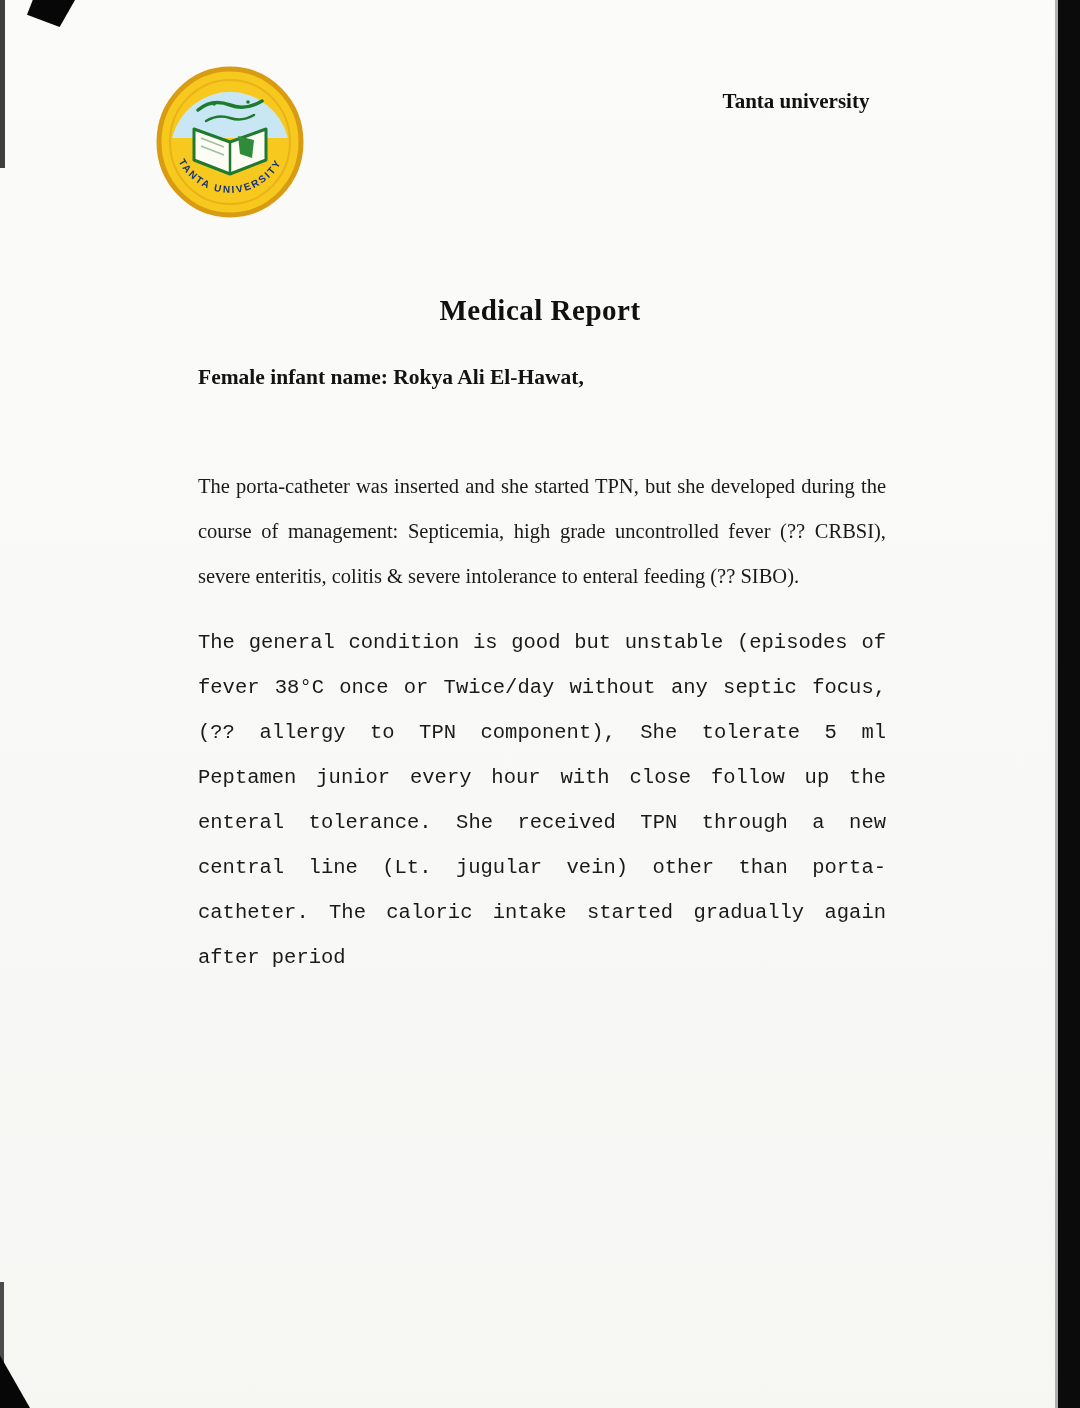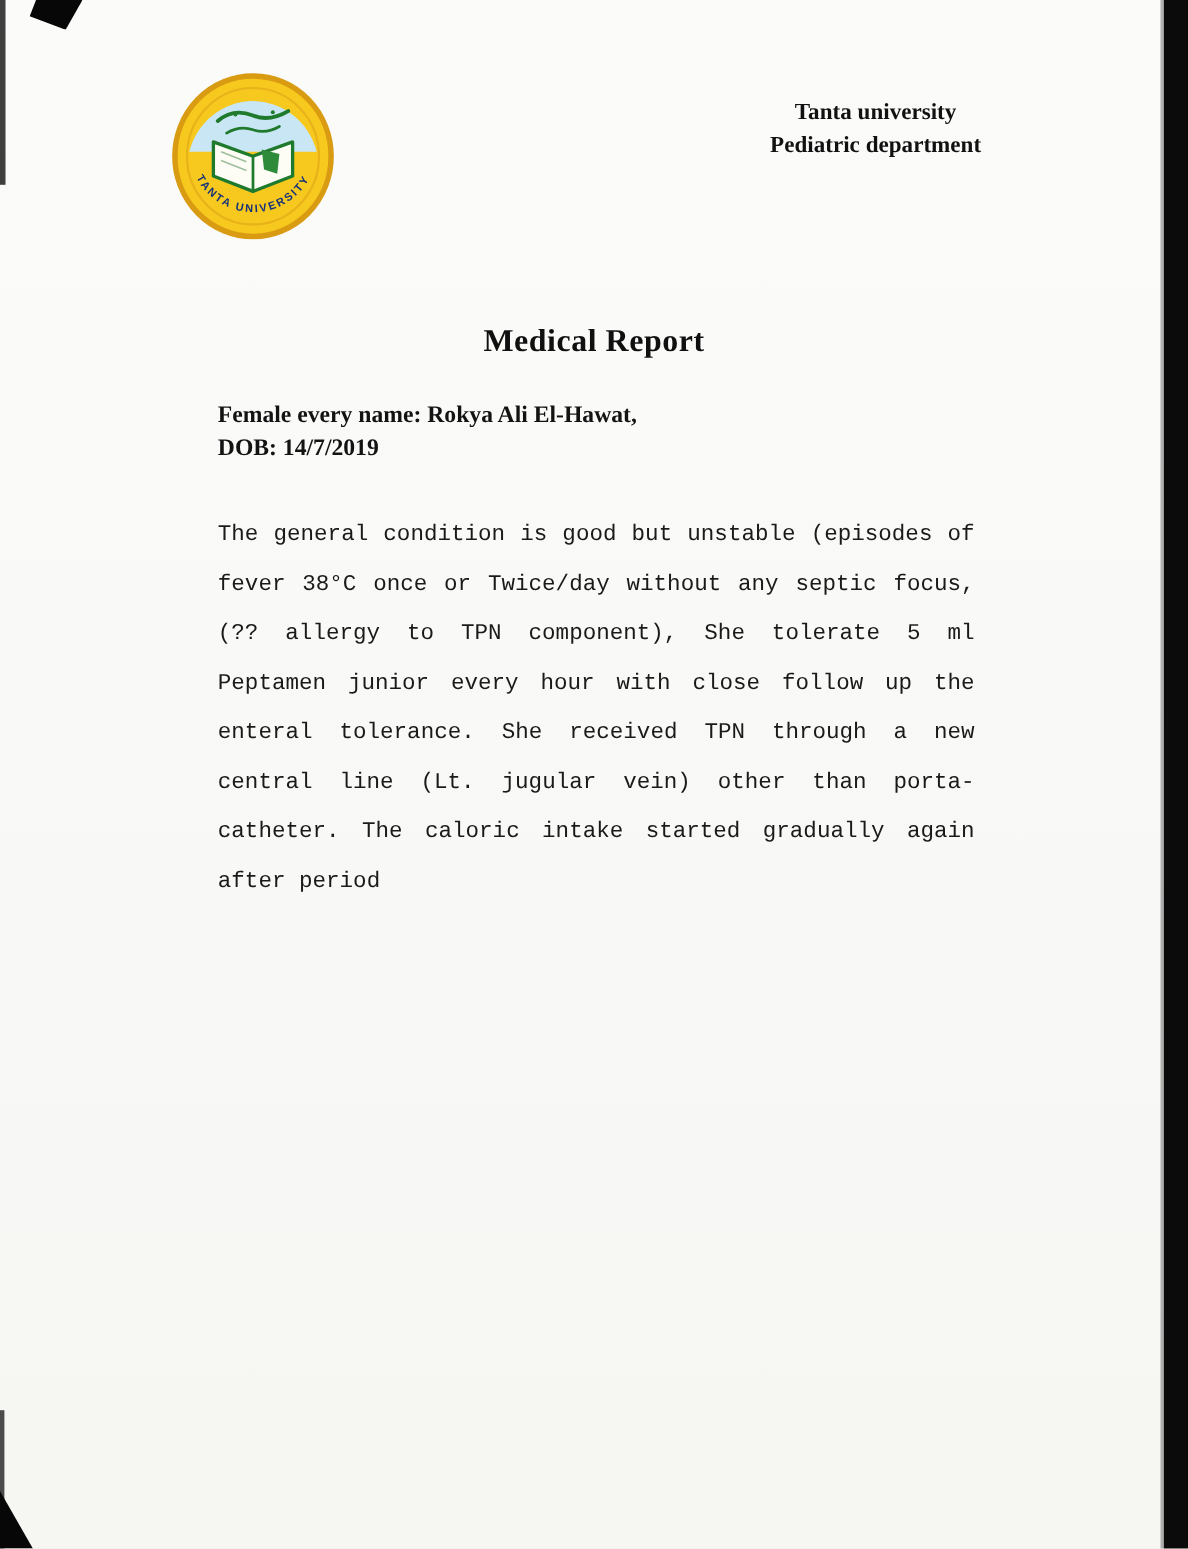--- a/index.html
+++ b/index.html
@@ -85,27 +85,26 @@
         <path id="ring-arc" d="M 18 84 A 58 58 0 0 0 130 84" fill="none"></path>
       </defs>
       <text font-size="10" font-family="Liberation Sans, sans-serif" font-weight="bold" fill="#16337a" letter-spacing="2">
         <textPath href="#ring-arc" startOffset="50%" text-anchor="middle">TANTA UNIVERSITY</textPath>
       </text>
     </svg>
   </div>
 
   <div class="inst">
     <div>Tanta university</div>
-    <div>Pediatric department</div>
   </div>
 
   <div class="title">Medical Report</div>
 
   <div class="patient">
-    <div>Female every name: Rokya Ali El-Hawat,</div>
-    <div>DOB: 14/7/2019</div>
+    <div>Female infant name: Rokya Ali El-Hawat,</div>
   </div>
 
   <div class="body-text">
+    <p>The porta-catheter was inserted and she started TPN, but she developed during the course of management: Septicemia, high grade uncontrolled fever (?? CRBSI), severe enteritis, colitis &amp; severe intolerance to enteral feeding (?? SIBO).</p>
     <p>The general condition is good but unstable (episodes of fever 38°C once or Twice/day without any septic focus, (?? allergy to TPN component), She tolerate 5 ml Peptamen junior every hour with close follow up the enteral tolerance. She received TPN through a new central line (Lt. jugular vein) other than porta-catheter. The caloric intake started gradually again after period</p>
   </div>
 
 </div>
 
 </body></html>

